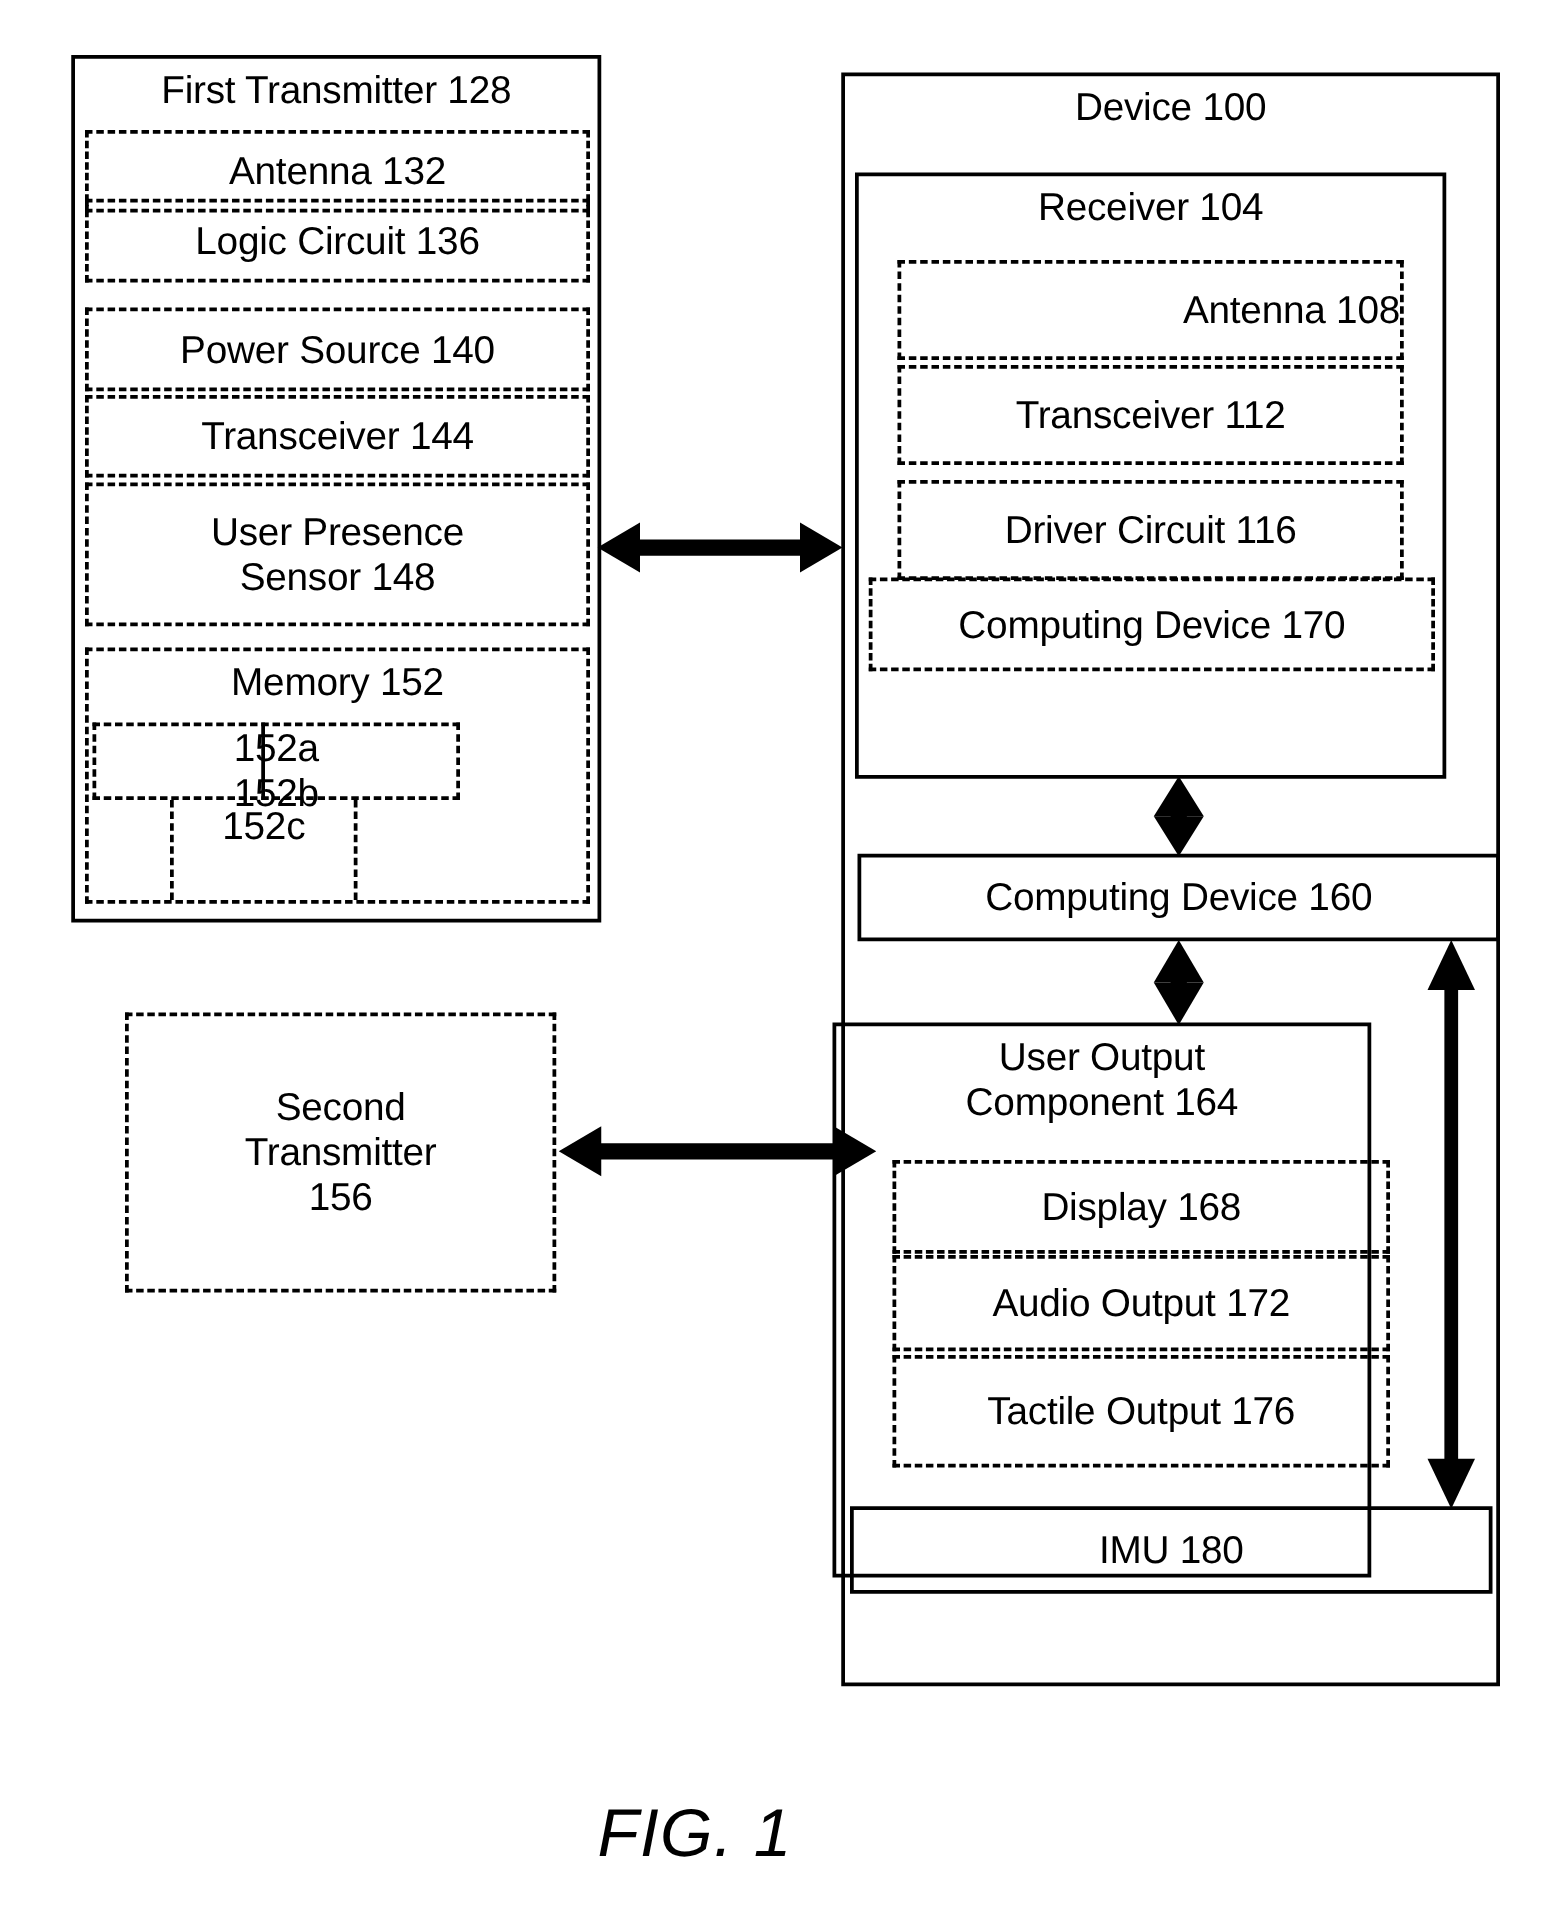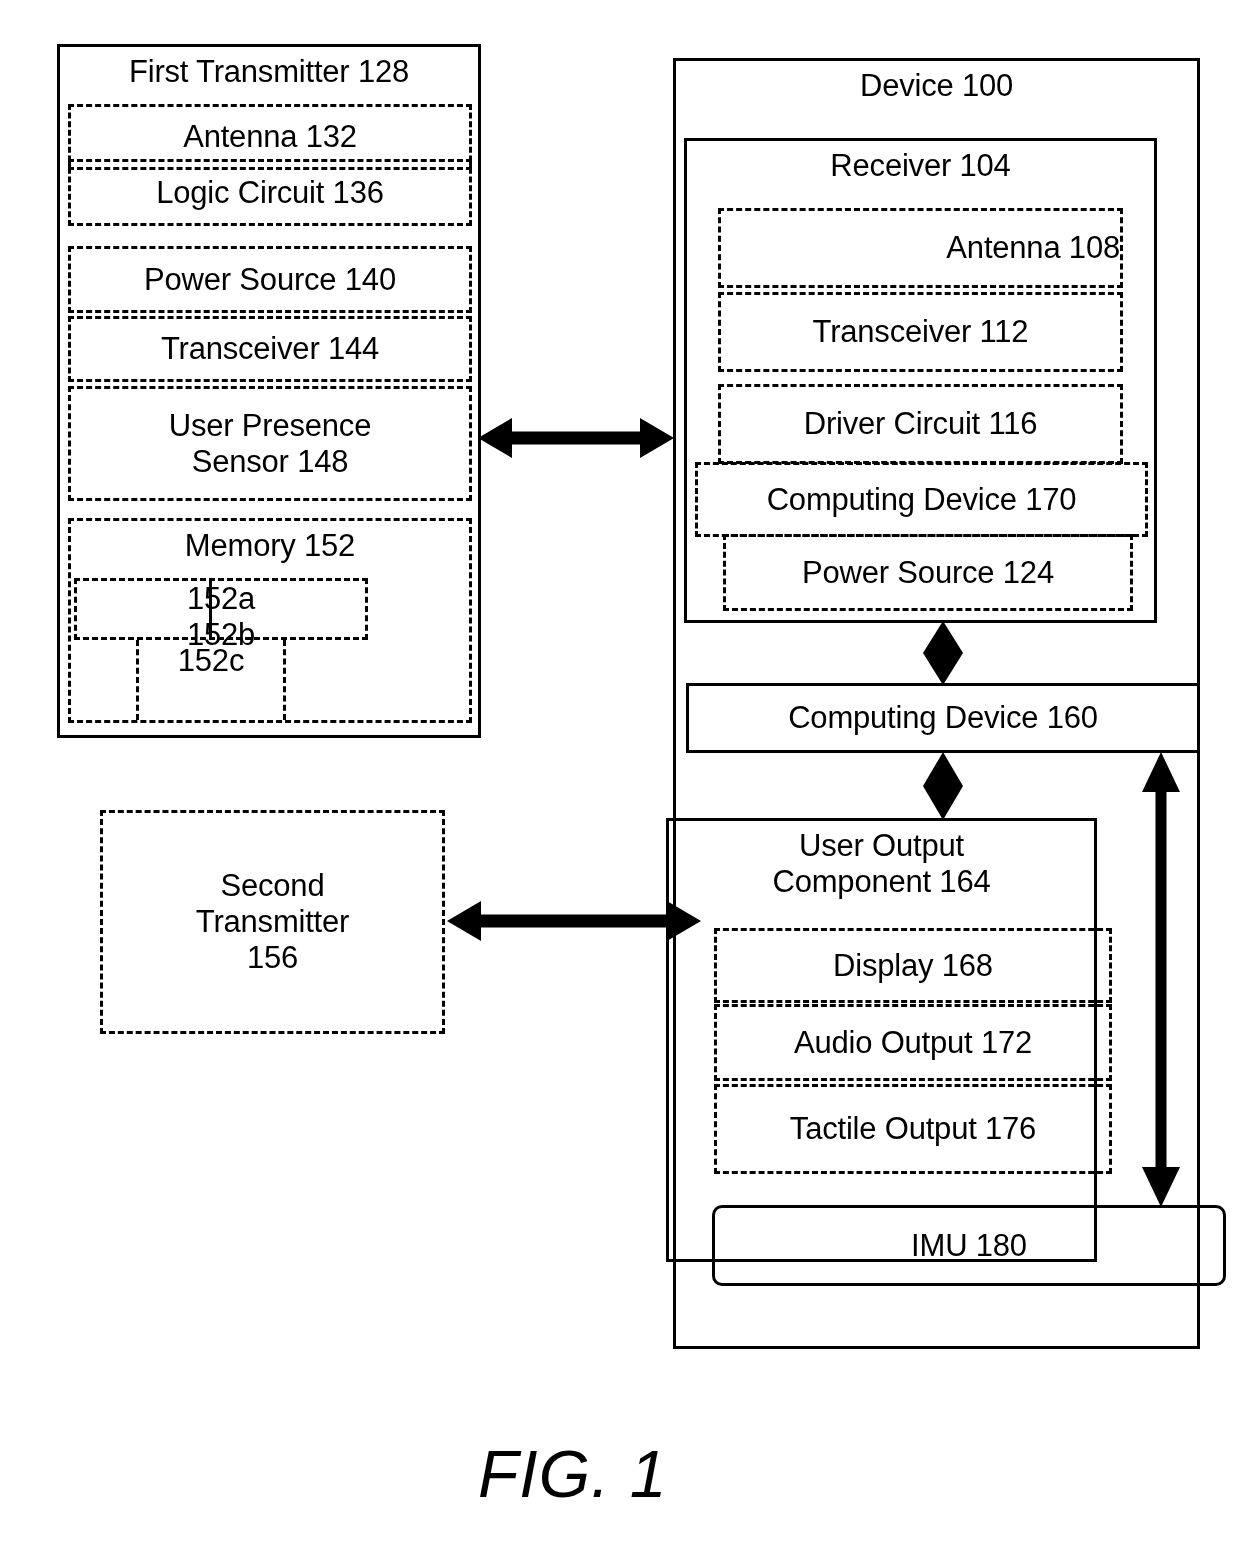--- a/index.html
+++ b/index.html
@@ -51,21 +51,21 @@
   
   .arrow-h {
     position: absolute;
   }
   .arrow-v {
     position: absolute;
   }
   .fig-caption {
     position: absolute;
     font-style: italic;
-    font-size: 66px;
+    font-size: 54px;
     font-family: "Liberation Sans", sans-serif;
     color: #000;
     letter-spacing: 1px;
   }
   .divider-v {
     position: absolute;
     background: #000;
   }
 </style>
 </head>
@@ -137,23 +137,20 @@
   </div>
 
   <div class="box dashed centered" style="left:718px; top:384px; width:405px; height:80px;">
     <div class="label">Driver Circuit 116</div>
   </div>
 
   <div class="box dashed centered" style="left:695px; top:462px; width:453px; height:75px;">
     <div class="label">Computing Device 170</div>
   </div>
 
-  <div class="box dashed centered" style="left:723px; top:534px; width:410px; height:77px;">
-    <div class="label">Power Source 124</div>
-  </div>
 
   <div class="box solid centered" style="left:686px; top:683px; width:514px; height:70px;">
     <div class="label">Computing Device 160</div>
   </div>
 
   <div class="box solid" style="left:666px; top:818px; width:431px; height:444px;">
     <div class="label lbl-top">User Output
 Component 164</div>
   </div>
 
@@ -162,21 +159,21 @@
   </div>
 
   <div class="box dashed centered" style="left:714px; top:1004px; width:398px; height:77px;">
     <div class="label">Audio Output 172</div>
   </div>
 
   <div class="box dashed centered" style="left:714px; top:1084px; width:398px; height:90px;">
     <div class="label">Tactile Output 176</div>
   </div>
 
-  <div class="box solid centered" style="left:712px; top:1205px; width:514px; height:81px;border-radius:10px;">
+  <div class="box solid centered" style="left:680px; top:1205px; width:514px; height:70px;">
     <div class="label">IMU 180</div>
   </div>
 
   <svg class="arrow-h" style="left:478px; top:405px;" width="196" height="66" viewBox="0 0 196 66">
     <line x1="28" y1="33" x2="168" y2="33" stroke="#000" stroke-width="13"></line>
     <polygon points="0,33 34,13 34,53" fill="#000"></polygon>
     <polygon points="196,33 162,13 162,53" fill="#000"></polygon>
   </svg>
 
   <svg class="arrow-h" style="left:447px; top:888px;" width="254" height="66" viewBox="0 0 254 66">

